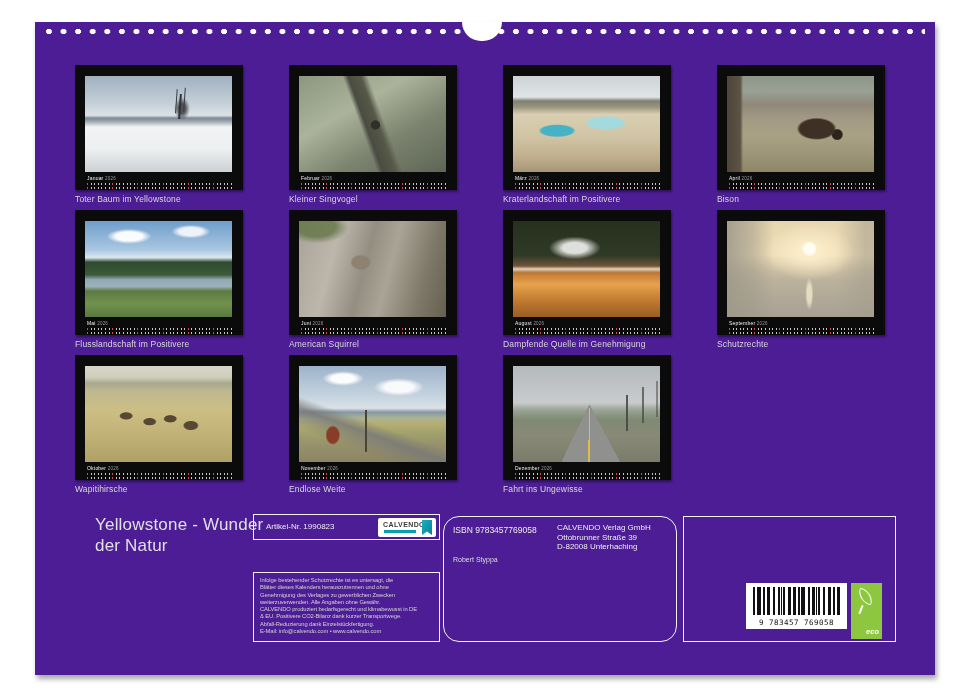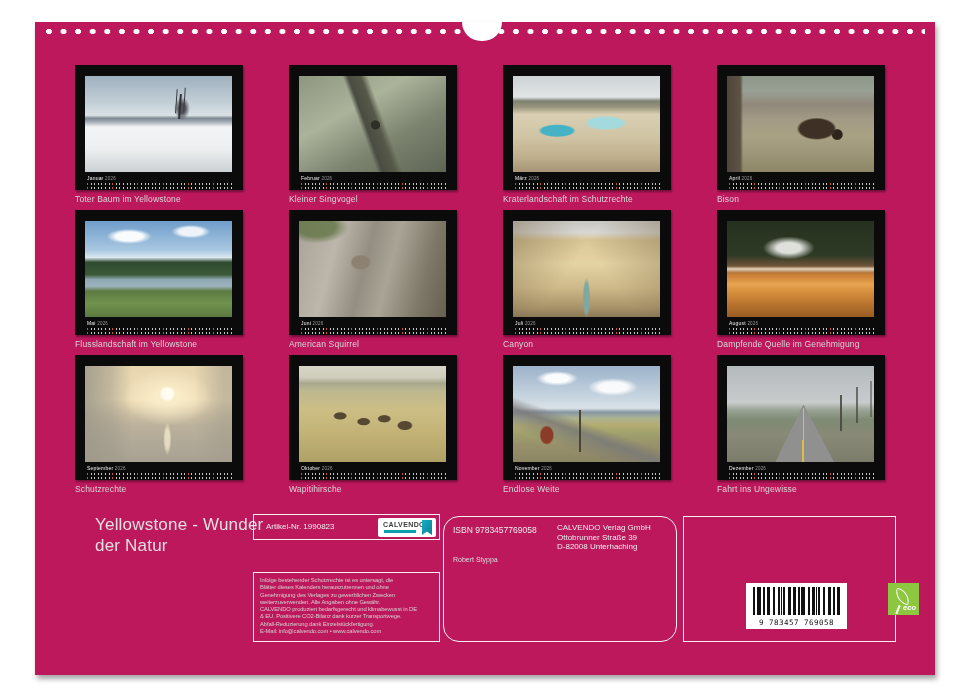--- a/index.html
+++ b/index.html
@@ -4,21 +4,21 @@
 <style>
   html,body{margin:0;padding:0;}
   body{
     width:971px;height:700px;background:#ffffff;position:relative;
     font-family:"Liberation Sans","DejaVu Sans",sans-serif;
     overflow:hidden;
   }
   
   .sheet{
     position:absolute;left:35px;top:22px;width:900px;height:653px;
-    background:#be185d;
+    background:#4c1d95;
     box-shadow:2px 4px 5px rgba(0,0,0,.35);
   }
   
   .holes{
     position:absolute;left:10px;right:10px;top:5px;height:9px;
     background-image:radial-gradient(circle 3px at 4px 4.5px,#ffffff 2.7px,rgba(255,255,255,0) 3px);
     background-size:14.6px 9px;background-repeat:repeat-x;
   }
   .hanger{
     position:absolute;left:427px;top:0;width:40px;height:19px;
@@ -140,21 +140,21 @@
   .bars{
     position:absolute;left:7px;right:7px;top:4px;height:28px;
     background:
       repeating-linear-gradient(90deg,#111 0 1px,rgba(0,0,0,0) 1px 7px),
       repeating-linear-gradient(90deg,#111 0 2px,rgba(0,0,0,0) 2px 5px),
       repeating-linear-gradient(90deg,rgba(0,0,0,0) 0 4px,#111 4px 5px,rgba(0,0,0,0) 5px 11px);
   }
   .bc-digits{position:absolute;left:0;right:0;bottom:2px;text-align:center;font-size:7.5px;color:#111;
     font-family:"DejaVu Sans Mono","Liberation Mono",monospace;letter-spacing:.5px;}
   .eco{
-    position:absolute;left:167px;top:66px;width:31px;height:32px;background:#8dc63f;margin-left:37px;
+    position:absolute;left:167px;top:66px;width:31px;height:56px;background:#8dc63f;
   }
   .eco-leaf{
     position:absolute;left:7px;top:6px;width:15px;height:15px;
     border:1.8px solid #ffffff;border-radius:0 100% 4% 100%;transform:rotate(12deg);box-sizing:border-box;
   }
   .eco-stem{position:absolute;left:9px;top:22px;width:1.5px;height:9px;background:#ffffff;transform:rotate(22deg);}
   .eco-word{position:absolute;right:3px;bottom:3px;font-size:7.5px;font-style:italic;font-weight:bold;color:#ffffff;}
 </style>
 </head>
 <body>
@@ -200,21 +200,21 @@
         <div class="photo ph-mar"></div>
         <div class="mline">
           <span class="mname">März</span>
           <span class="myear">2026</span>
         </div>
         <div class="days">
             <i></i>
             <i></i>
           </div>
       </div>
-      <div class="caption">Kraterlandschaft im Schutzrechte</div>
+      <div class="caption">Kraterlandschaft im Positivere</div>
     </div>
 
     <div class="cell">
       <div class="frame">
         <div class="photo ph-apr"></div>
         <div class="mline">
           <span class="mname">April</span>
           <span class="myear">2026</span>
         </div>
         <div class="days">
@@ -230,52 +230,38 @@
         <div class="photo ph-mai"></div>
         <div class="mline">
           <span class="mname">Mai</span>
           <span class="myear">2026</span>
         </div>
         <div class="days">
             <i></i>
             <i></i>
           </div>
       </div>
-      <div class="caption">Flusslandschaft im Yellowstone</div>
+      <div class="caption">Flusslandschaft im Positivere</div>
     </div>
 
     <div class="cell">
       <div class="frame">
         <div class="photo ph-jun"></div>
         <div class="mline">
           <span class="mname">Juni</span>
           <span class="myear">2026</span>
         </div>
         <div class="days">
             <i></i>
             <i></i>
           </div>
       </div>
       <div class="caption">American Squirrel</div>
     </div>
 
-    <div class="cell">
-      <div class="frame">
-        <div class="photo ph-jul"></div>
-        <div class="mline">
-          <span class="mname">Juli</span>
-          <span class="myear">2026</span>
-        </div>
-        <div class="days">
-            <i></i>
-            <i></i>
-          </div>
-      </div>
-      <div class="caption">Canyon</div>
-    </div>
 
     <div class="cell">
       <div class="frame">
         <div class="photo ph-aug"></div>
         <div class="mline">
           <span class="mname">August</span>
           <span class="myear">2026</span>
         </div>
         <div class="days">
             <i></i>

